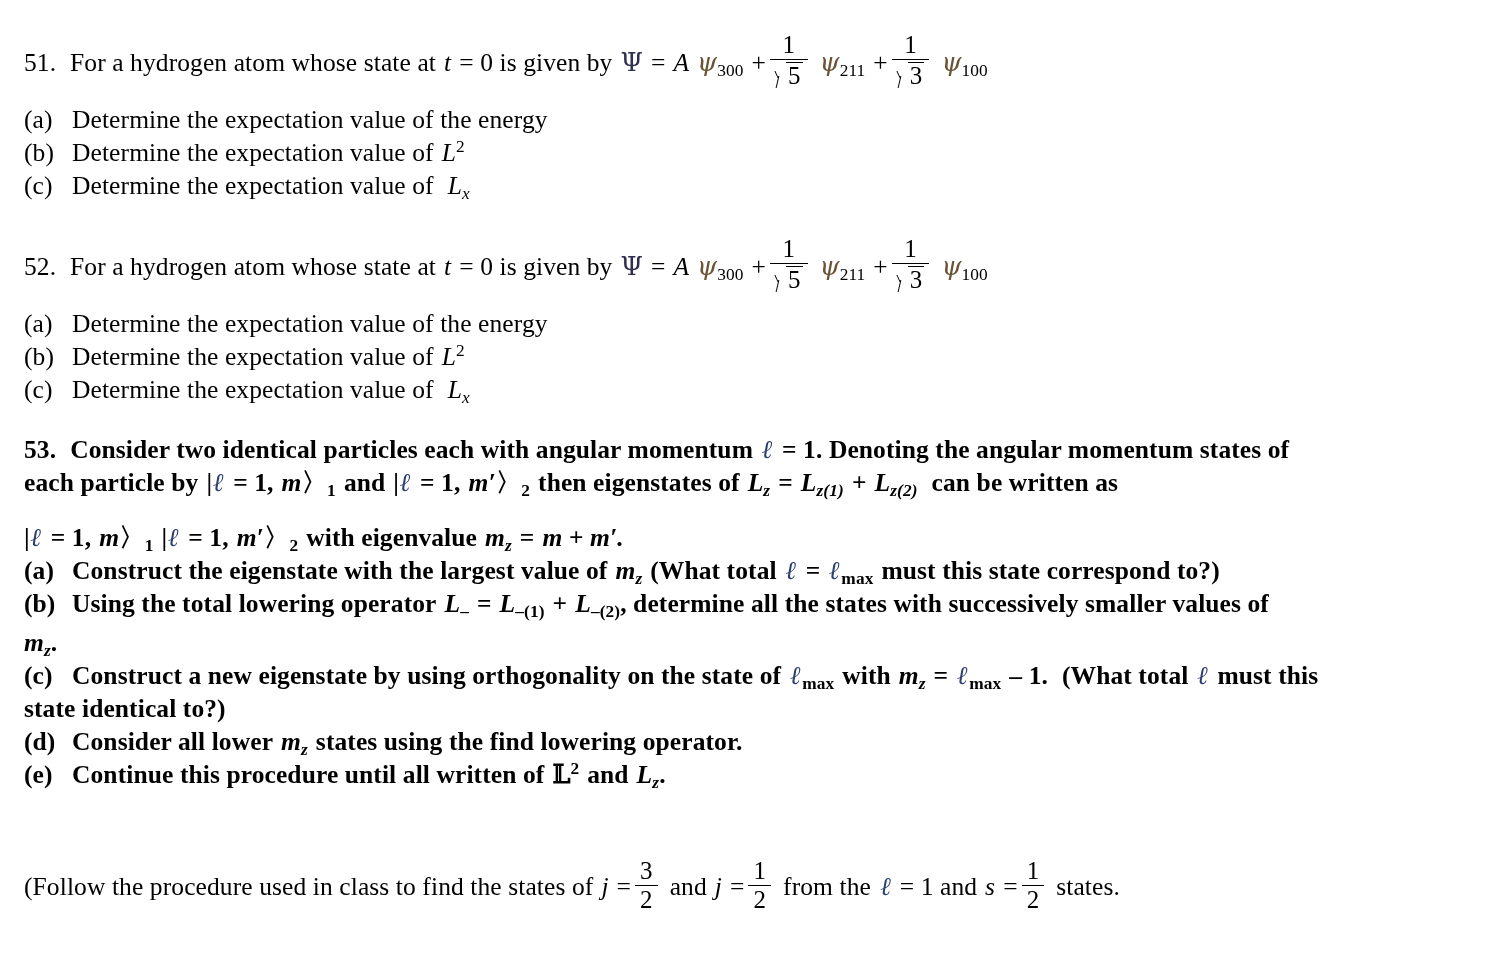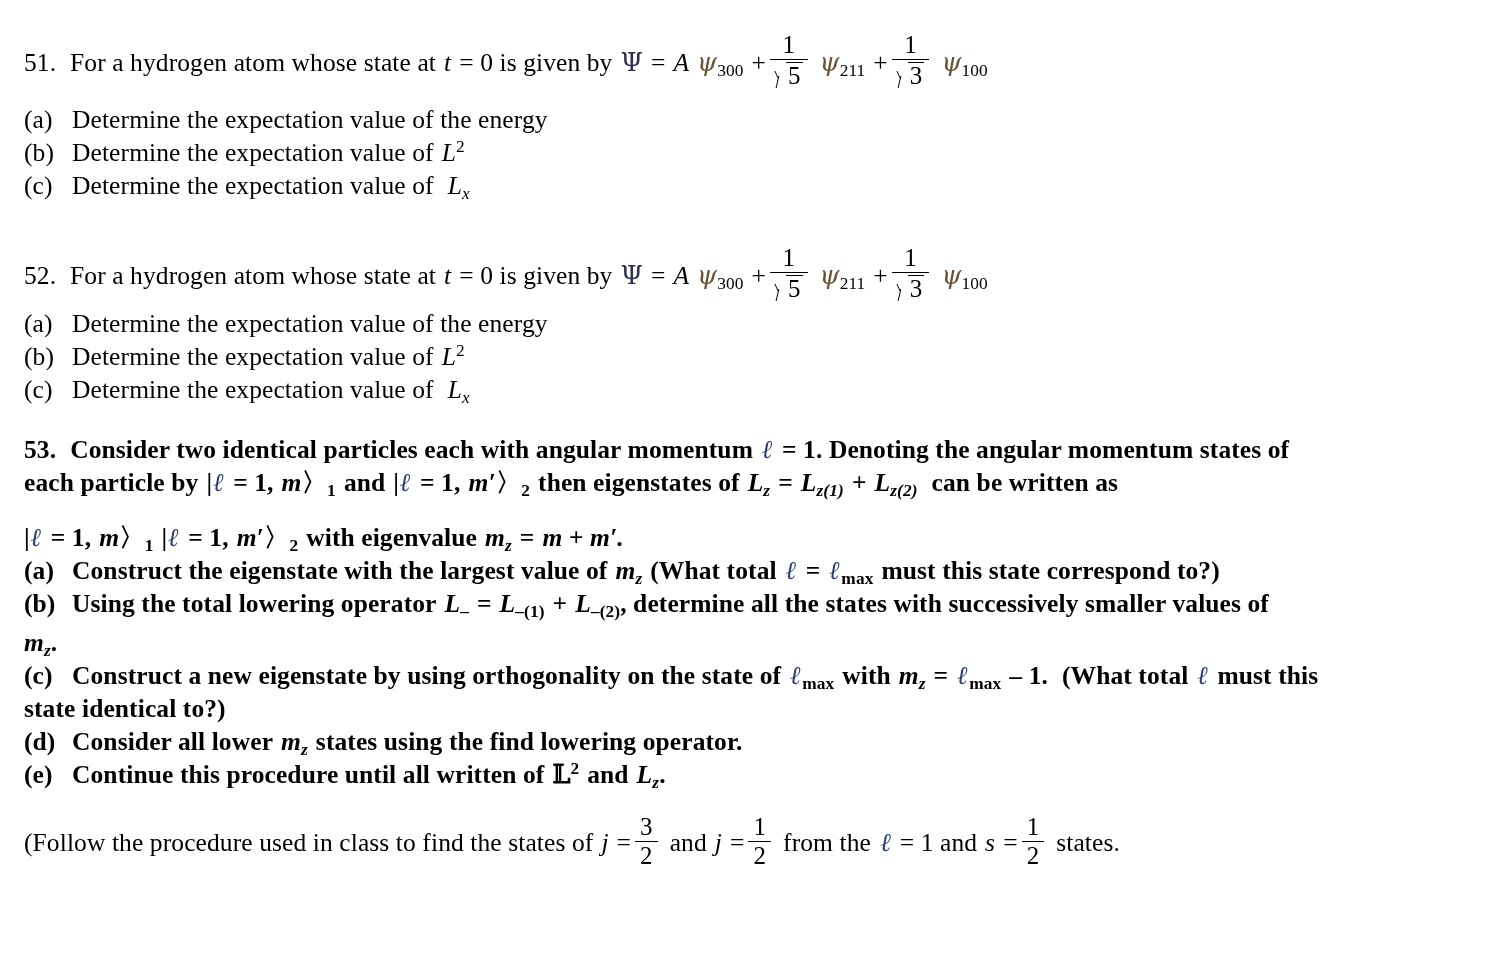--- a/index.html
+++ b/index.html
@@ -141,21 +141,21 @@
       <span class="lbl">(a)</span><span>Determine the expectation value of the energy</span>
     </div>
     <div class="line">
       <span class="lbl">(b)</span><span>Determine the expectation value of</span><span class="sp"></span><span class="mi">L</span><sup>2</sup>
     </div>
     <div class="line">
       <span class="lbl">(c)</span><span>Determine the expectation value of</span><span class="spw"></span><span class="mi">L</span><sub class="mi">x</sub>
     </div>
   </div>
 
-  <div class="block" style="top:245px;">
+  <div class="block" style="top:236px;">
     <div class="line">
       <span class="num">52.</span><span>For a hydrogen atom whose state at</span><span class="sp"></span><span class="mi">t</span><span class="sp"></span><span>= 0 is given by</span><span class="sp"></span><span class="bigpsi">Ψ</span><span class="sp"></span><span>=</span><span class="sp"></span><span class="mi">A</span><span class="sp"></span><span class="psi">ψ</span><sub>300</sub><span class="sp"></span><span>+</span><span class="frac"><span class="top">1</span><span class="bot"><span class="sqrt"><span class="rad">5</span></span></span></span><span class="sp"></span><span class="psi">ψ</span><sub>211</sub><span class="sp"></span><span>+</span><span class="frac"><span class="top">1</span><span class="bot"><span class="sqrt"><span class="rad">3</span></span></span></span><span class="sp"></span><span class="psi">ψ</span><sub>100</sub>
     </div>
   </div>
 
   <div class="block" style="top:307px;">
     <div class="line">
       <span class="lbl">(a)</span><span>Determine the expectation value of the energy</span>
     </div>
     <div class="line">
@@ -203,19 +203,19 @@
     <div class="line">
       <span class="lbl">(d)</span><span>Consider all lower</span><span class="sp"></span><span class="mi">m</span><sub class="mi">z</sub><span class="sp"></span><span>states using the find lowering operator.</span>
     </div>
 
     <div class="line">
       <span class="lbl">(e)</span><span>Continue this procedure until all written of</span><span class="sp"></span><span class="bbL">𝕃</span><sup>2</sup><span class="sp"></span><span>and</span><span class="sp"></span><span class="mi">L</span><sub class="mi">z</sub><span>.</span>
     </div>
 
   </div>
 
-  <div class="block" style="top:814px;">
+  <div class="block" style="top:858px;">
     <div class="line">
       <span>(Follow the procedure used in class to find the states of</span><span class="sp"></span><span class="mi">j</span><span class="sp"></span><span>=</span><span class="frac"><span class="top">3</span><span class="bot">2</span></span><span class="sp"></span><span>and</span><span class="sp"></span><span class="mi">j</span><span class="sp"></span><span>=</span><span class="frac"><span class="top">1</span><span class="bot">2</span></span><span class="sp"></span><span>from the</span><span class="sp"></span><span class="ell">ℓ</span><span class="sp"></span><span>= 1 and</span><span class="sp"></span><span class="mi">s</span><span class="sp"></span><span>=</span><span class="frac"><span class="top">1</span><span class="bot">2</span></span><span class="sp"></span><span>states.</span>
     </div>
   </div>
 
 </div>
 
 </body></html>

